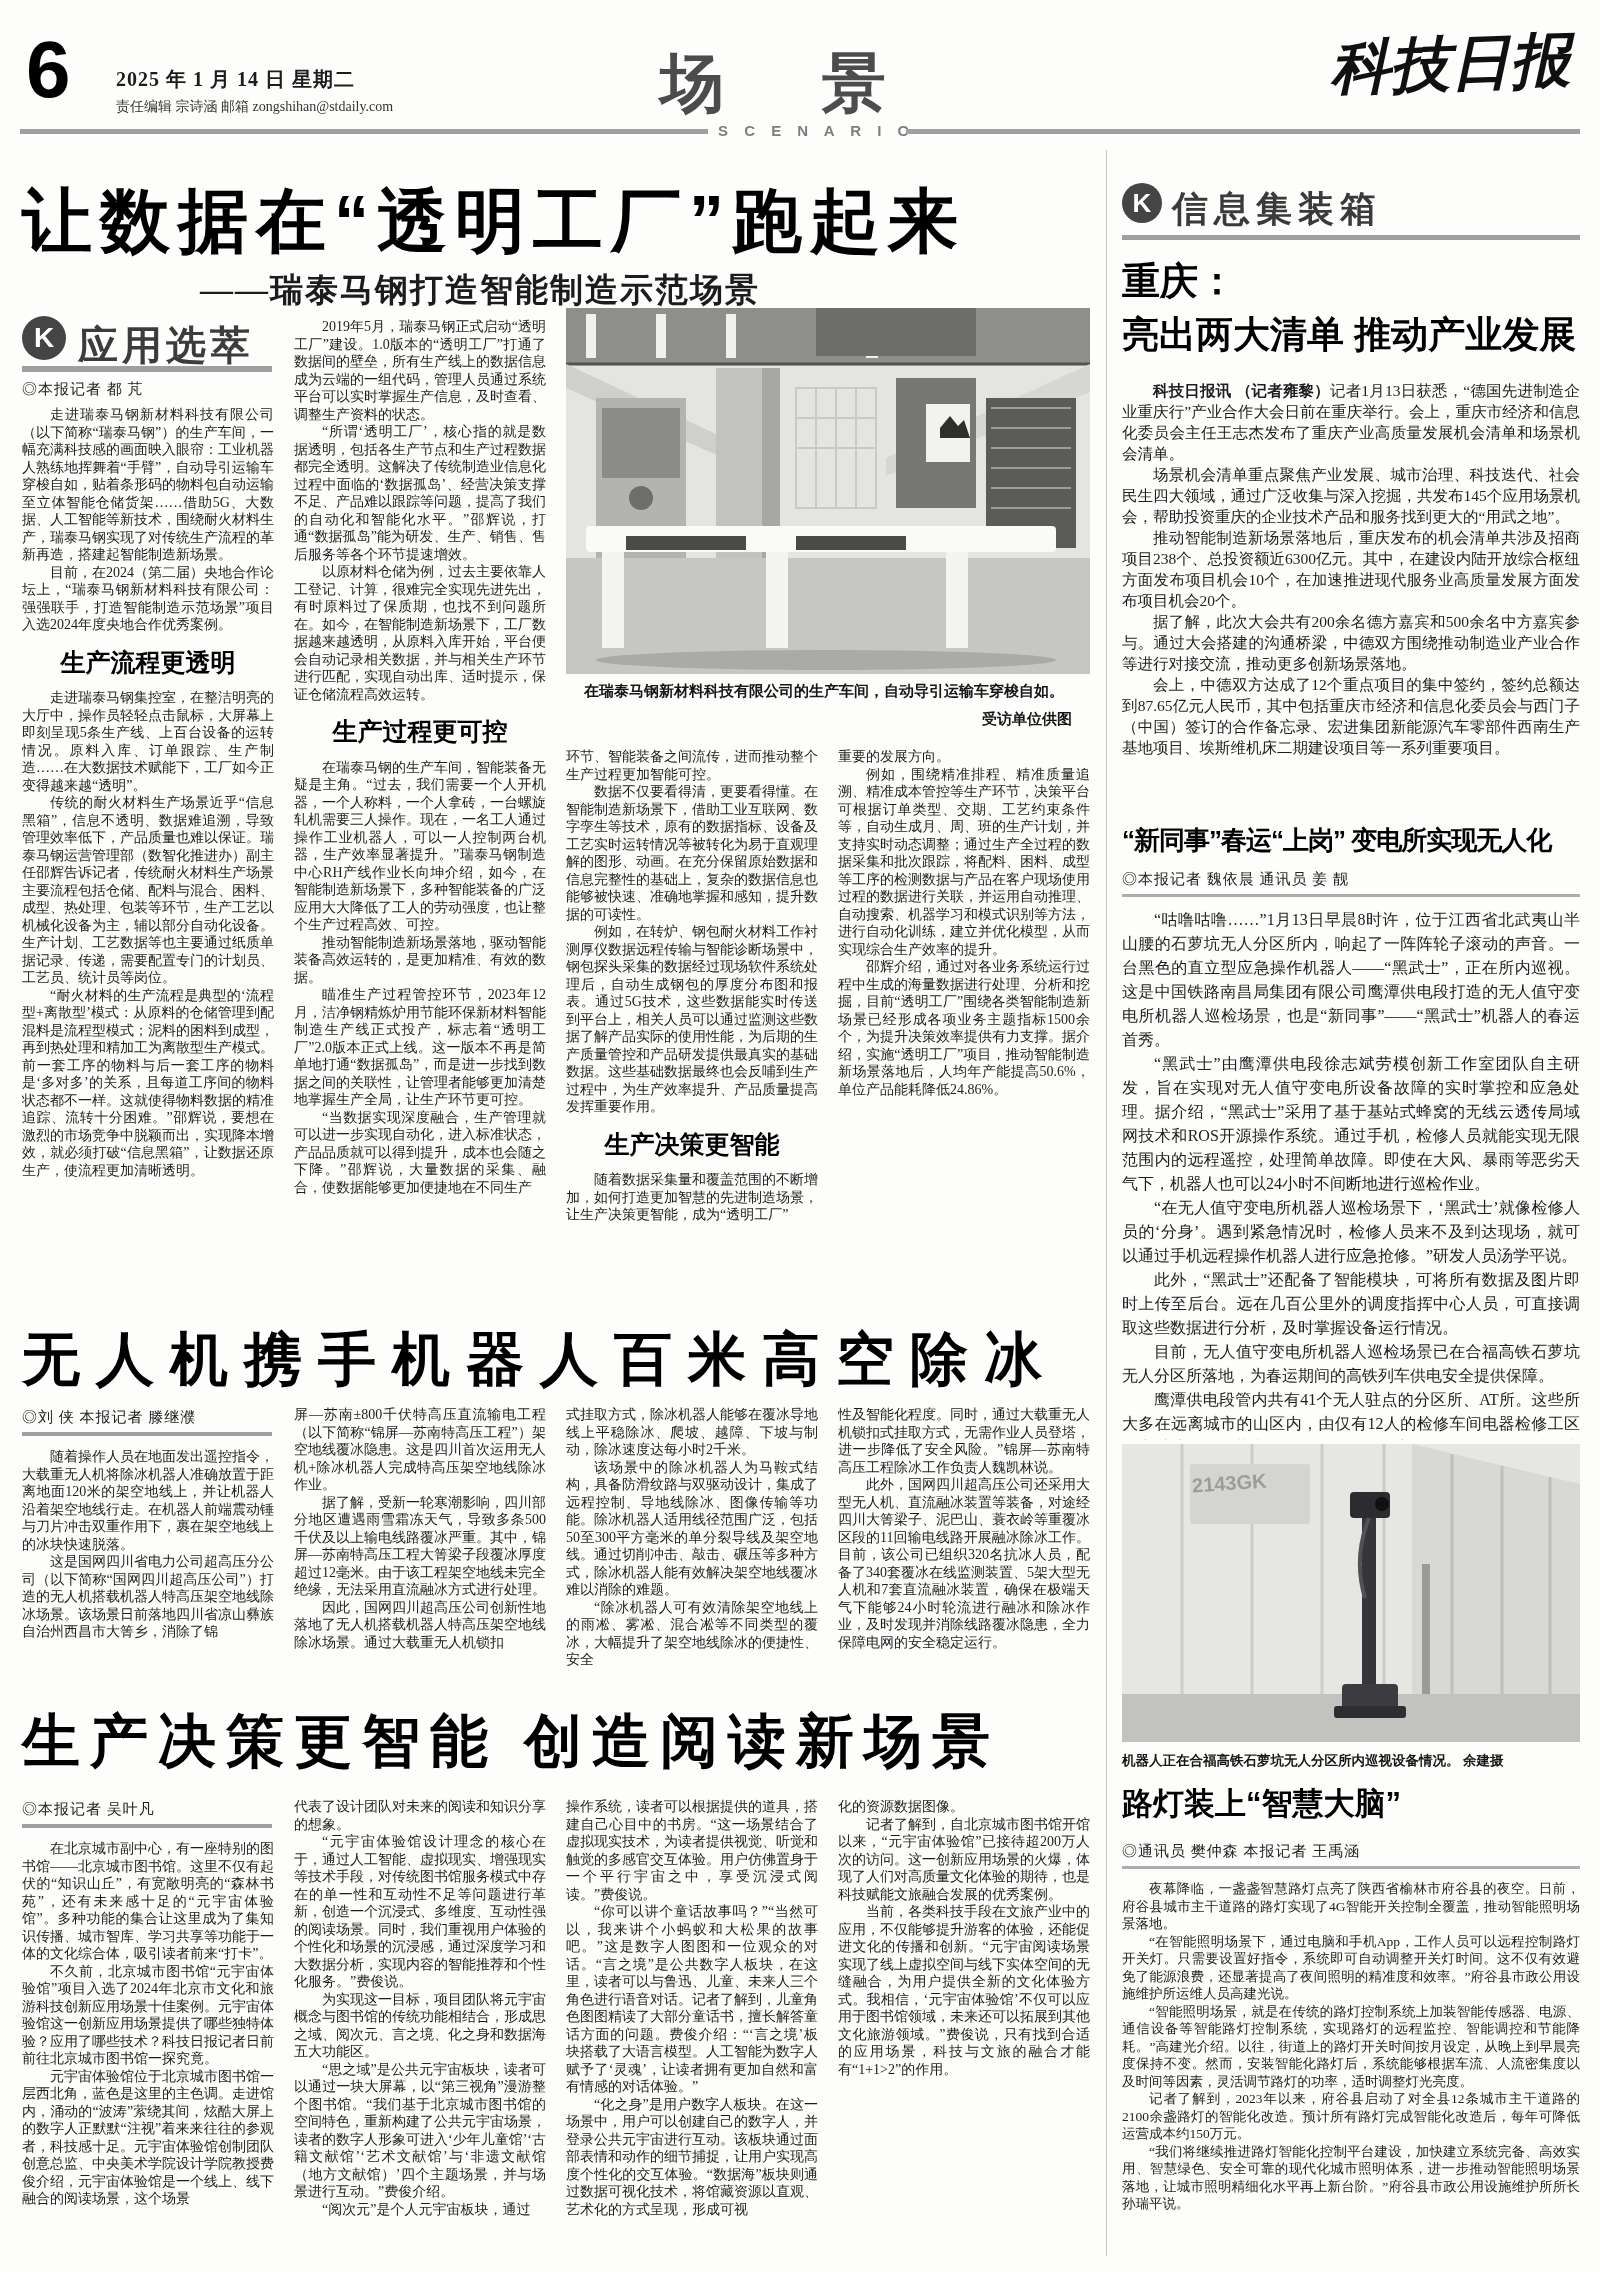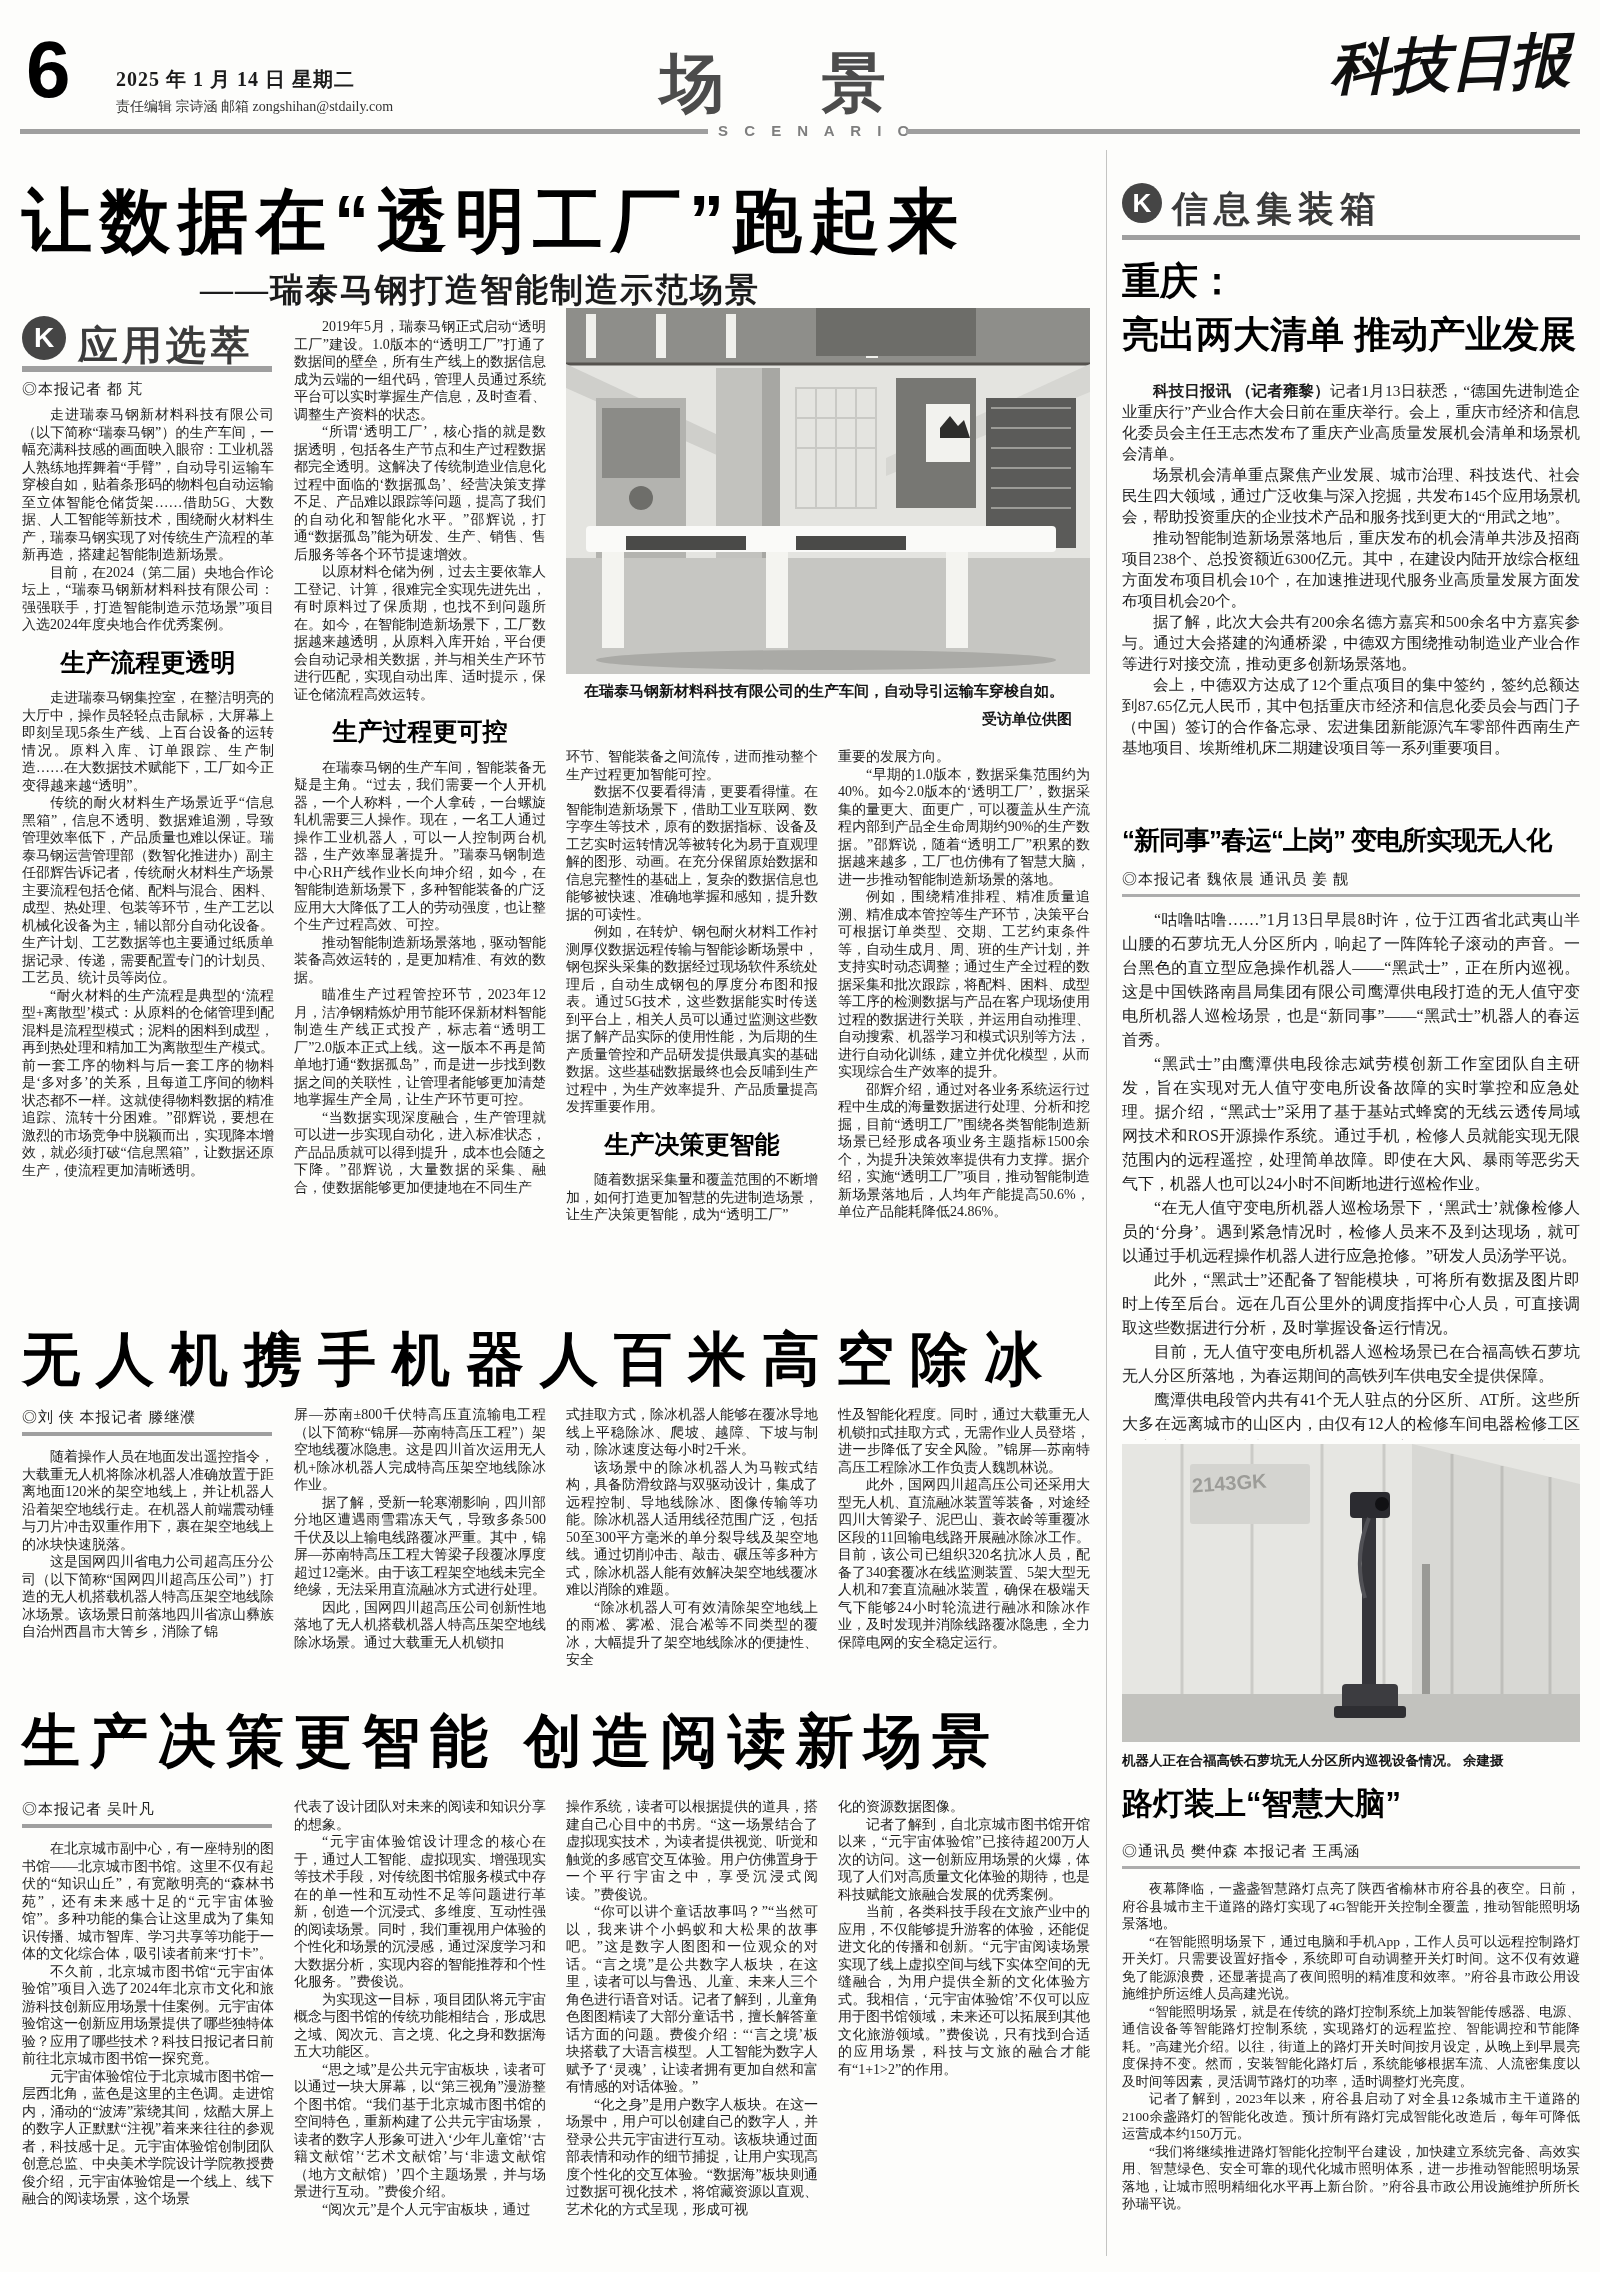--- a/index.html
+++ b/index.html
@@ -71,21 +71,20 @@
     </div>
   <div class="col" style="left:566px;top:748px;height:552px;">
       <p class="para">环节、智能装备之间流传，进而推动整个生产过程更加智能可控。</p>
       <p class="para indent">数据不仅要看得清，更要看得懂。在智能制造新场景下，借助工业互联网、数字孪生等技术，原有的数据指标、设备及工艺实时运转情况等被转化为易于直观理解的图形、动画。在充分保留原始数据和信息完整性的基础上，复杂的数据信息也能够被快速、准确地掌握和感知，提升数据的可读性。</p>
       <p class="para indent">例如，在转炉、钢包耐火材料工作衬测厚仪数据远程传输与智能诊断场景中，钢包探头采集的数据经过现场软件系统处理后，自动生成钢包的厚度分布图和报表。通过5G技术，这些数据能实时传送到平台上，相关人员可以通过监测这些数据了解产品实际的使用性能，为后期的生产质量管控和产品研发提供最真实的基础数据。这些基础数据最终也会反哺到生产过程中，为生产效率提升、产品质量提高发挥重要作用。</p>
       <h4 class="subhead">生产决策更智能</h4>
       <p class="para indent">随着数据采集量和覆盖范围的不断增加，如何打造更加智慧的先进制造场景，让生产决策更智能，成为“透明工厂”</p>
     </div>
   <div class="col" style="left:838px;top:748px;height:552px;">
       <p class="para">重要的发展方向。</p>
-      <p class="para indent">“早期的1.0版本，数据采集范围约为40%。如今2.0版本的‘透明工厂’，数据采集的量更大、面更广，可以覆盖从生产流程内部到产品全生命周期约90%的生产数据。”邵辉说，随着“透明工厂”积累的数据越来越多，工厂也仿佛有了智慧大脑，进一步推动智能制造新场景的落地。</p>
       <p class="para indent">例如，围绕精准排程、精准质量追溯、精准成本管控等生产环节，决策平台可根据订单类型、交期、工艺约束条件等，自动生成月、周、班的生产计划，并支持实时动态调整；通过生产全过程的数据采集和批次跟踪，将配料、困料、成型等工序的检测数据与产品在客户现场使用过程的数据进行关联，并运用自动推理、自动搜索、机器学习和模式识别等方法，进行自动化训练，建立并优化模型，从而实现综合生产效率的提升。</p>
       <p class="para indent">邵辉介绍，通过对各业务系统运行过程中生成的海量数据进行处理、分析和挖掘，目前“透明工厂”围绕各类智能制造新场景已经形成各项业务主题指标1500余个，为提升决策效率提供有力支撑。据介绍，实施“透明工厂”项目，推动智能制造新场景落地后，人均年产能提高50.6%，单位产品能耗降低24.86%。</p>
     </div>
 
   <div class="photo" style="left:566px;top:308px;width:524px;height:366px;">
     <svg width="524" height="366" viewBox="0 0 524 366">
       <rect width="524" height="366" fill="#e4e4e0"></rect>
       <rect y="0" width="524" height="56" fill="#8e8e8a"></rect>
       <rect x="20" y="6" width="10" height="44" fill="#f0f0ec"></rect>
         <rect x="90" y="6" width="10" height="44" fill="#f0f0ec"></rect>

